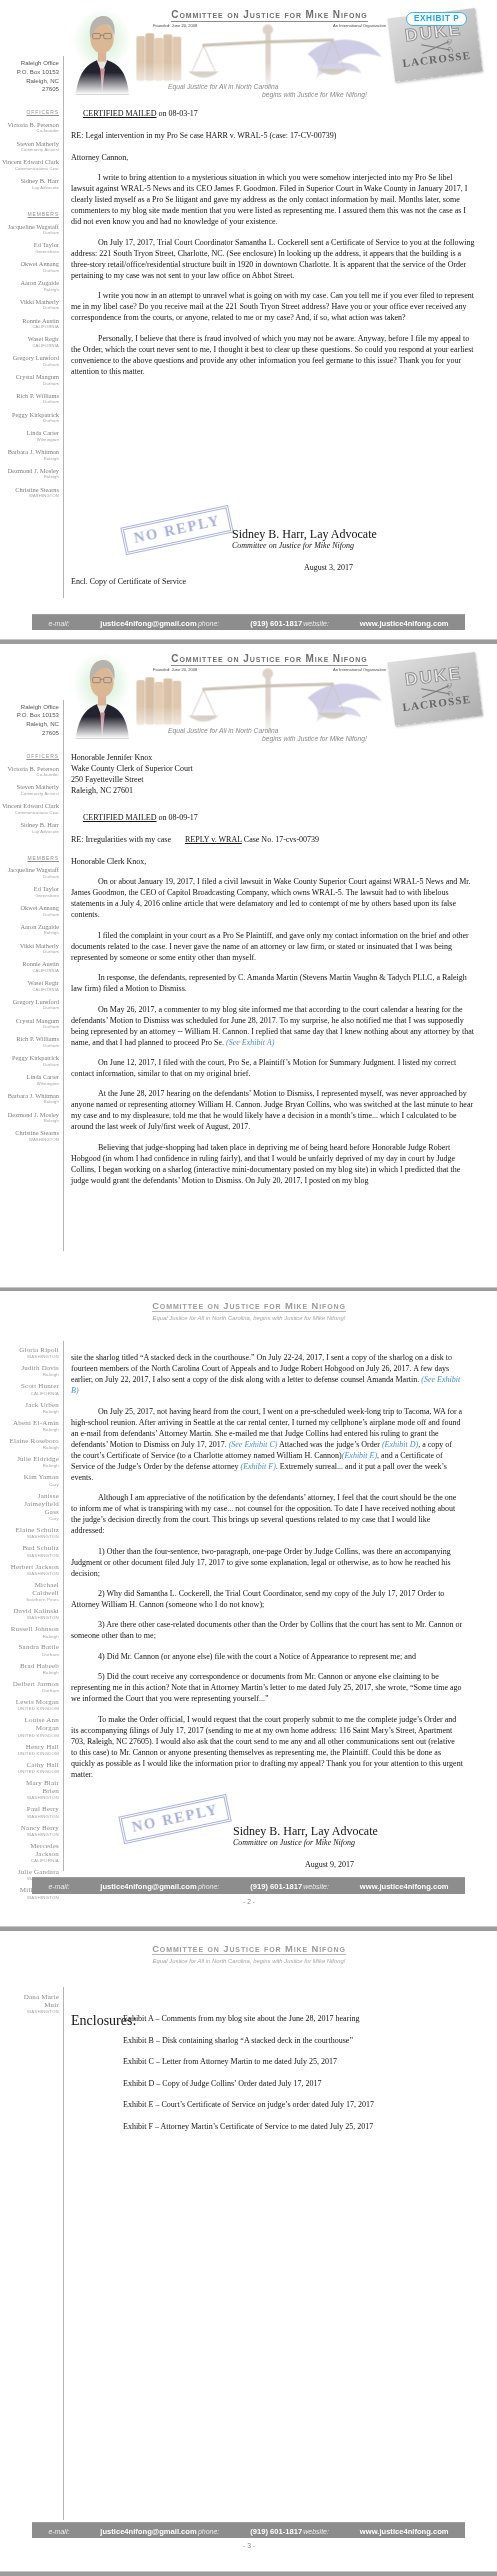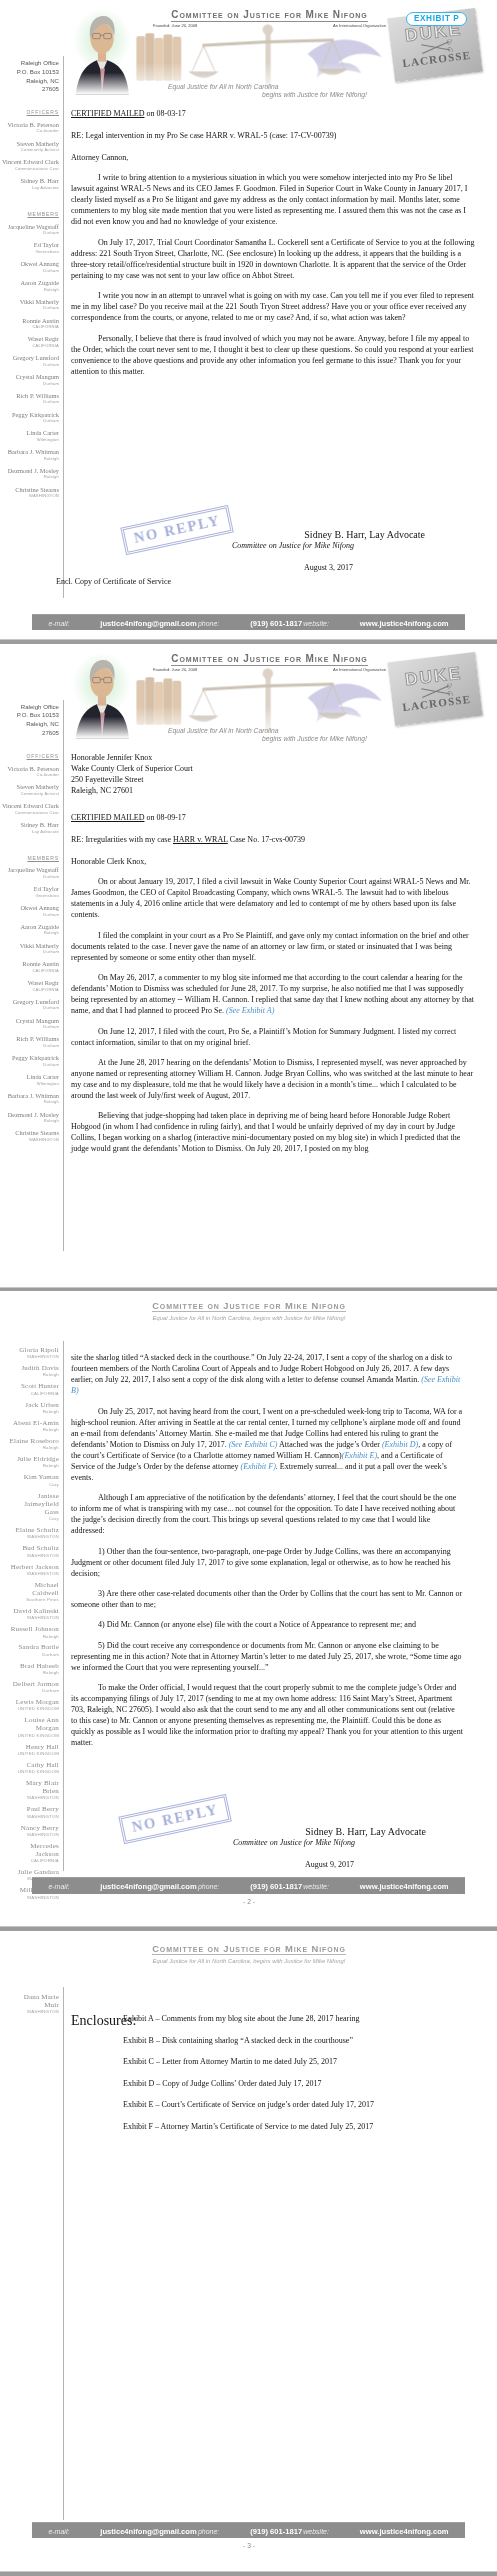--- a/index.html
+++ b/index.html
@@ -40,32 +40,32 @@
   .side3 .side-entry { margin-bottom:4.7px;padding-left:8px; }
   .side3 .side-name { font-size:7px; line-height:8.2px; color:#8a8a8a; letter-spacing:0.2px; }
   .side3 .side-sub { font-size:4.4px; line-height:5.3px; color:#a2a2a2; letter-spacing:0.2px; }
   .vrule { position:absolute; left:63px; width:0.6px; background:#b4b4b4; }
 
   
   .body { position:absolute; left:71px; top:108px; width:406px; font-size:8px; line-height:11px; }
   .body3 { position:absolute; left:71px; top:61px; width:392px; font-size:8px; line-height:11px; }
   .recipient { margin-bottom:16.4px; }
   .certified { margin-bottom:11px; }
-  .u { text-decoration:underline; }
+  .u { text-decoration:underline;margin-left:12px; }
   .re { margin-bottom:11px; }
   .salutation { margin-bottom:9.4px; }
   .para { text-indent:27px; margin-bottom:9.4px; }
   .noindent { text-indent:0; }
   .xref { color:#4a90c8; font-style:italic; }
 
   .sig { position:absolute; width:193px; }
-  .sig-name { font-size:10px; line-height:11px;text-align:right; }
+  .sig-name { font-size:12px; line-height:11px; }
   .sig-org { font-style:italic; font-size:8px; line-height:11px; }
   .sig-date { margin-top:11.7px; font-size:8px;text-align:center; }
-  .encl { position:absolute; left:56px; top:577px; font-size:8px; }
+  .encl { position:absolute; left:71px; top:577px; font-size:8px; }
 
   .stamp { position:absolute; transform:rotate(-12deg); border:1.8px solid #9ba4d6; outline:1.8px solid #9ba4d6; outline-offset:1.8px; color:#98a2d4; font-family:"Liberation Serif", serif; font-weight:700; font-size:14.6px; letter-spacing:1.8px; padding:2.3px 8.2px; opacity:.85; filter:blur(0.2px); background:rgba(255,255,255,.6); }
 
   
   .footer-bar { position:absolute; left:32px; width:433px; height:16.4px; background:#8d8d8d; box-shadow:inset 0 0.6px 0 #adadad; display:flex; align-items:center; justify-content:space-between; padding:0 16.4px; font-family:"Liberation Sans", sans-serif; }
   .f-label { font-style:italic; font-size:7px; color:#ededed; margin-right:2.9px; }
   .f-value { font-weight:700; font-size:7.6px; color:#ffffff;padding-left:28px; }
   .f-group { white-space:nowrap; }
   .pagenum { position:absolute; left:0; width:498px; text-align:center; font-family:"Liberation Sans", sans-serif; font-size:6.7px; color:#888; }
 
@@ -479,26 +479,27 @@
 
   <div class="body">
     <div class="recipient">
 
     <div>Honorable Jennifer Knox</div>
         <div>Wake County Clerk of Superior Court</div>
         <div>250 Fayetteville Street</div>
         <div>Raleigh, NC  27601</div>
       </div>
     <div class="certified"><span class="u">CERTIFIED MAILED</span><span> on 08-09-17</span></div>
-    <div class="re"><span>RE: Irregularities with my case </span><span class="u">HARR v. WRAL</span><span> Case No. 17-cvs-00739</span></div>
+    <div class="re"><span>RE: Irregularities with my case </span><span class="u">REPLY v. WRAL</span><span> Case No. 17-cvs-00739</span></div>
     <div class="salutation">Honorable Clerk Knox,</div>
     <div>
 
     <p class="para"><span>On or about January 19, 2017, I filed a civil lawsuit in Wake County Superior Court against WRAL-5 News and Mr. James Goodmon, the CEO of Capitol Broadcasting Company, which owns WRAL-5.  The lawsuit had to with libelous statements in a July 4, 2016 online article that were defamatory and led to contempt of me by others based upon its false contents.</span></p>
         <p class="para"><span>I filed the complaint in your court as a Pro Se Plaintiff, and gave only my contact information on the brief and other documents related to the case.  I never gave the name of an attorney or law firm, or stated or insinuated that I was being represented by someone or some entity other than myself.</span></p>
+        <p class="para"><span>In response, the defendants, represented by C. Amanda Martin (Stevens Martin Vaughn &amp; Tadych PLLC, a Raleigh law firm) filed a Motion to Dismiss.</span></p>
         <p class="para"><span>On May 26, 2017, a commenter to my blog site informed me that according to the court calendar a hearing for the defendants’ Motion to Dismiss was scheduled for June 28, 2017.  To my surprise, he also notified me that I was supposedly being represented by an attorney -- William H. Cannon.  I replied that same day that I knew nothing about any attorney by that name, and that I had planned to proceed Pro Se.  </span><span class="xref">(See Exhibit A)</span></p>
         <p class="para"><span>On June 12, 2017, I filed with the court, Pro Se, a Plaintiff’s Motion for Summary Judgment.  I listed my correct contact information, similar to that on my original brief.</span></p>
         <p class="para"><span>At the June 28, 2017 hearing on the defendants’ Motion to Dismiss, I represented myself, was never approached by anyone named or representing attorney William H. Cannon.  Judge Bryan Collins, who was switched at the last minute to hear my case and to my displeasure, told me that he would likely have a decision in a month’s time... which I calculated to be around the last week of July/first week of August, 2017.</span></p>
         <p class="para"><span>Believing that judge-shopping had taken place in depriving me of being heard before Honorable Judge Robert Hobgood (in whom I had confidence in ruling fairly), and that I would be unfairly deprived of my day in court by Judge Collins, I began working on a sharlog (interactive mini-documentary posted on my blog site) in which I predicted that the judge would grant the defendants’ Motion to Dismiss.  On July 20, 2017, I posted on my blog</span></p>
       </div>
   </div>
 </div>
 
 <div class="page-divider"></div>
 
@@ -655,20 +656,21 @@
   </div>
   <div class="vrule" style="top:50px; height:530px;"></div>
 
   <div class="body3">
     <div>
 
     <p class="para noindent"><span>site the sharlog titled “A stacked deck in the courthouse.”  On July 22-24, 2017, I sent a copy of the sharlog on a disk to fourteen members of the North Carolina Court of Appeals and to Judge Robert Hobgood on July 26, 2017.  A few days earlier, on July 22, 2017, I also sent a copy of the disk along with a letter to defense counsel Amanda Martin.  </span><span class="xref">(See Exhibit B)</span></p>
         <p class="para"><span>On July 25, 2017, not having heard from the court, I went on a pre-scheduled week-long trip to Tacoma, WA for a high-school reunion.  After arriving in Seattle at the car rental center, I turned my cellphone’s airplane mode off and found an e-mail from defendants’ Attorney Martin.  She e-mailed me that Judge Collins had entered his ruling to grant the defendants’ Motion to Dismiss on July 17, 2017.  </span><span class="xref">(See Exhibit C)</span><span>  Attached was the judge’s Order </span><span class="xref">(Exhibit D)</span><span>, a copy of the court’s Certificate of Service (to a Charlotte attorney named William H. Cannon)</span><span class="xref">(Exhibit E)</span><span>, and a Certificate of Service of the Judge’s Order by the defense attorney </span><span class="xref">(Exhibit F)</span><span>.  Extremely surreal... and it put a pall over the week’s events.</span></p>
         <p class="para"><span>Although I am appreciative of the notification by the defendants’ attorney, I feel that the court should be the one to inform me of what is transpiring with my case... not counsel for the opposition.  To date I have received nothing about the judge’s decision directly from the court.  This brings up several questions related to my case that I would like addressed:</span></p>
         <p class="para"><span>1)  Other than the four-sentence, two-paragraph, one-page Order by Judge Collins, was there an accompanying Judgment or other document filed July 17, 2017 to give some explanation, legal or otherwise, as to how he reached his decision;</span></p>
+        <p class="para"><span>2)  Why did Samantha L. Cockerell, the Trial Court Coordinator, send my copy of the July 17, 2017 Order to Attorney William H. Cannon (someone who I do not know);</span></p>
         <p class="para"><span>3)  Are there other case-related documents other than the Order by Collins that the court has sent to Mr. Cannon or someone other than to me;</span></p>
         <p class="para"><span>4)  Did Mr. Cannon (or anyone else) file with the court a Notice of Appearance to represent me; and</span></p>
         <p class="para"><span>5)  Did the court receive any correspondence or documents from Mr. Cannon or anyone else claiming to be representing me in this action?  Note that in Attorney Martin’s letter to me dated July 25, 2017, she wrote, “Some time ago we informed the Court that you were representing yourself...”</span></p>
         <p class="para"><span>To make the Order official, I would request that the court properly submit to me the complete judge’s Order and its accompanying filings of July 17, 2017 (sending to me at my own home address: 116 Saint Mary’s Street, Apartment 703, Raleigh, NC  27605).  I would also ask that the court send to me any and all other communications sent out (relative to this case) to Mr. Cannon or anyone presenting themselves as representing me, the Plaintiff.  Could this be done as quickly as possible as I would like the information prior to drafting my appeal?  Thank you for your attention to this urgent matter.</span></p>
       </div>
   </div>
 
   <div class="stamp" style="left:122px; top:516px;">NO REPLY</div>
 
   <div class="sig" style="left:233px; top:535px;">

